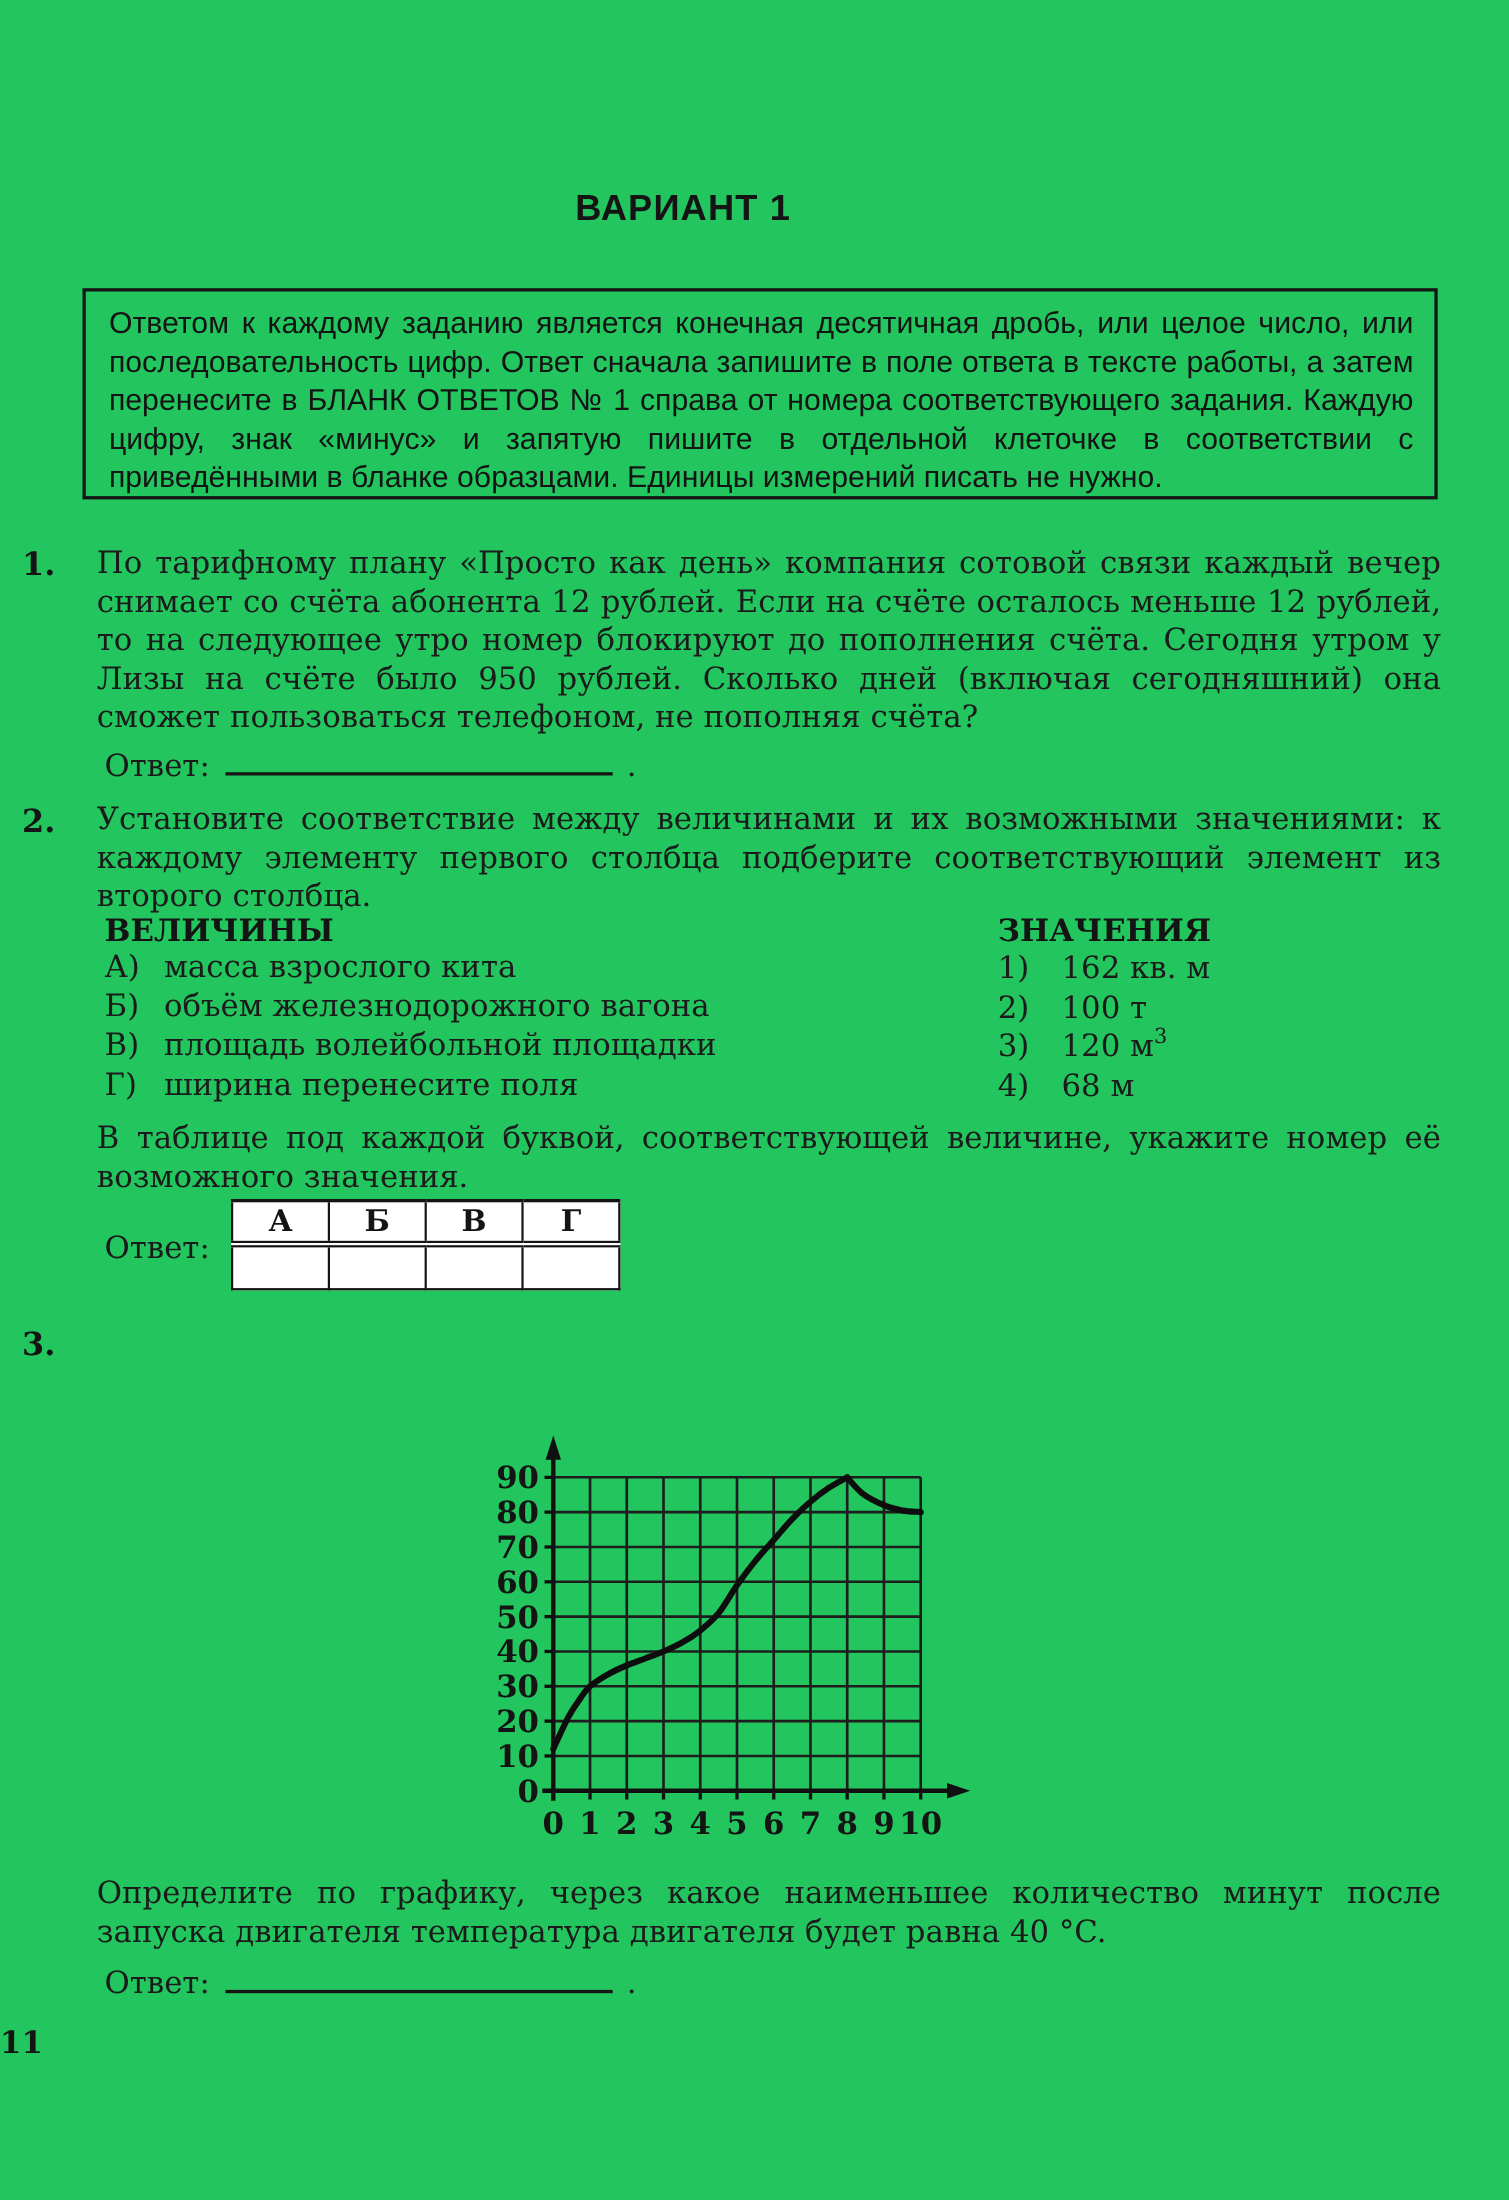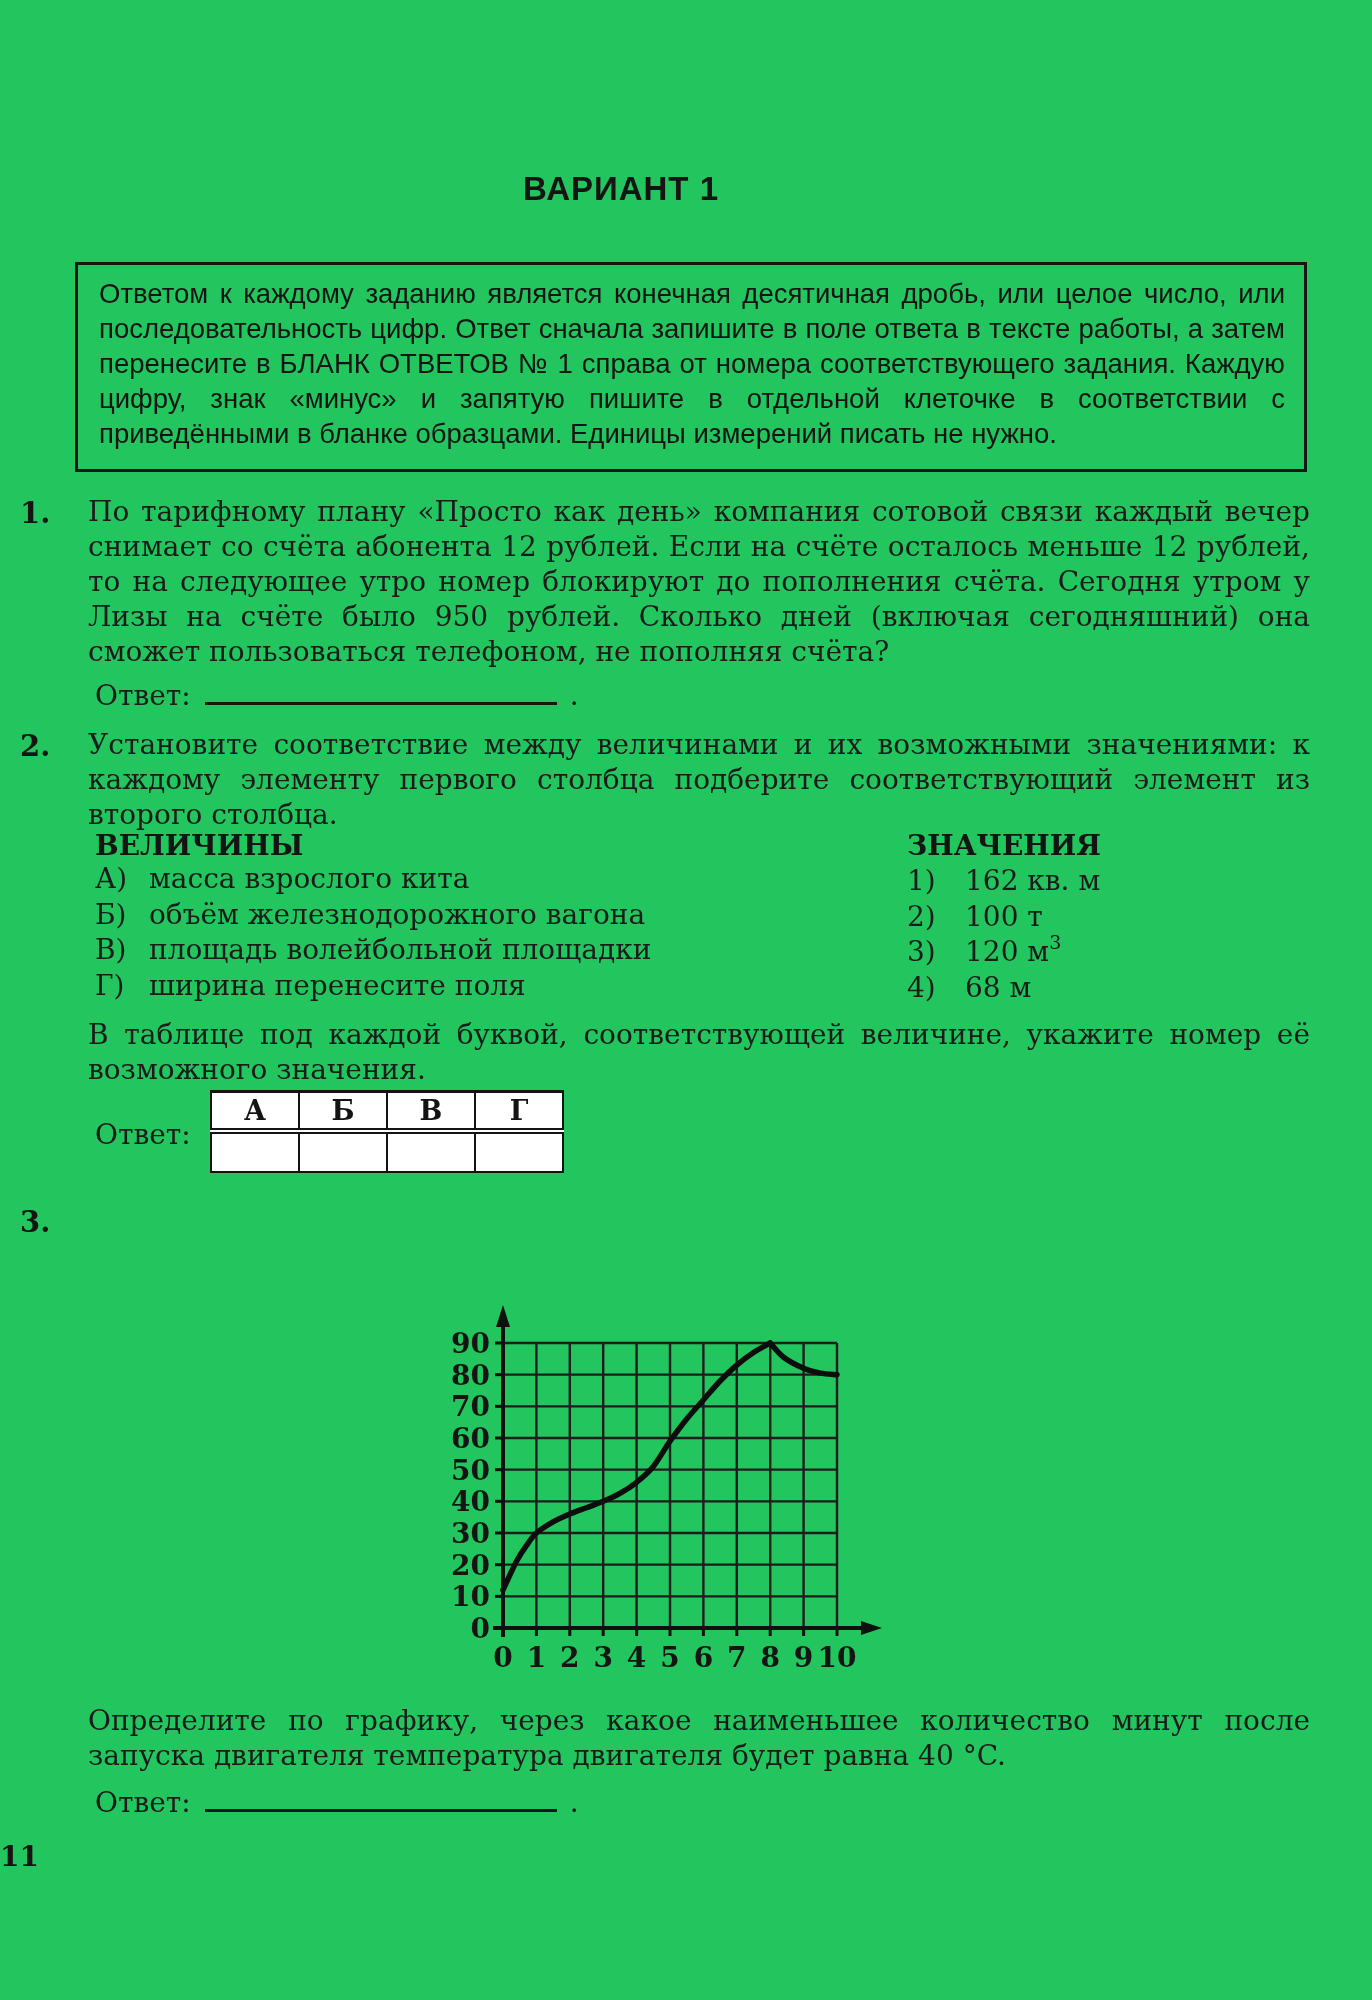--- a/index.html
+++ b/index.html
@@ -9,21 +9,21 @@
     font-family:"DejaVu Serif",serif;
   }
   .abs{position:absolute;}
   .title{
     left:0;top:170px;width:1242px;text-align:center;
     font-family:"Liberation Sans",sans-serif;font-weight:bold;
     font-size:33px;letter-spacing:1px;color:#141414;
   }
   .instr-box{
     left:75px;top:262px;width:1186px;
-    border:3px solid #161616;padding:11px 19px 18px 21px;
+    border:3px solid #161616;padding:11px 19px 0 21px;
     font-family:"Liberation Sans",sans-serif;
     font-size:27.5px;line-height:35px;text-align:justify;color:#141414;
   }
   .qnum{
     left:20px;width:60px;font-size:29px;font-weight:bold;color:#141414;
   }
   .qtext{
     left:88px;width:1222px;font-size:28px;line-height:35px;
     text-align:justify;color:#1b1b1b;
   }

